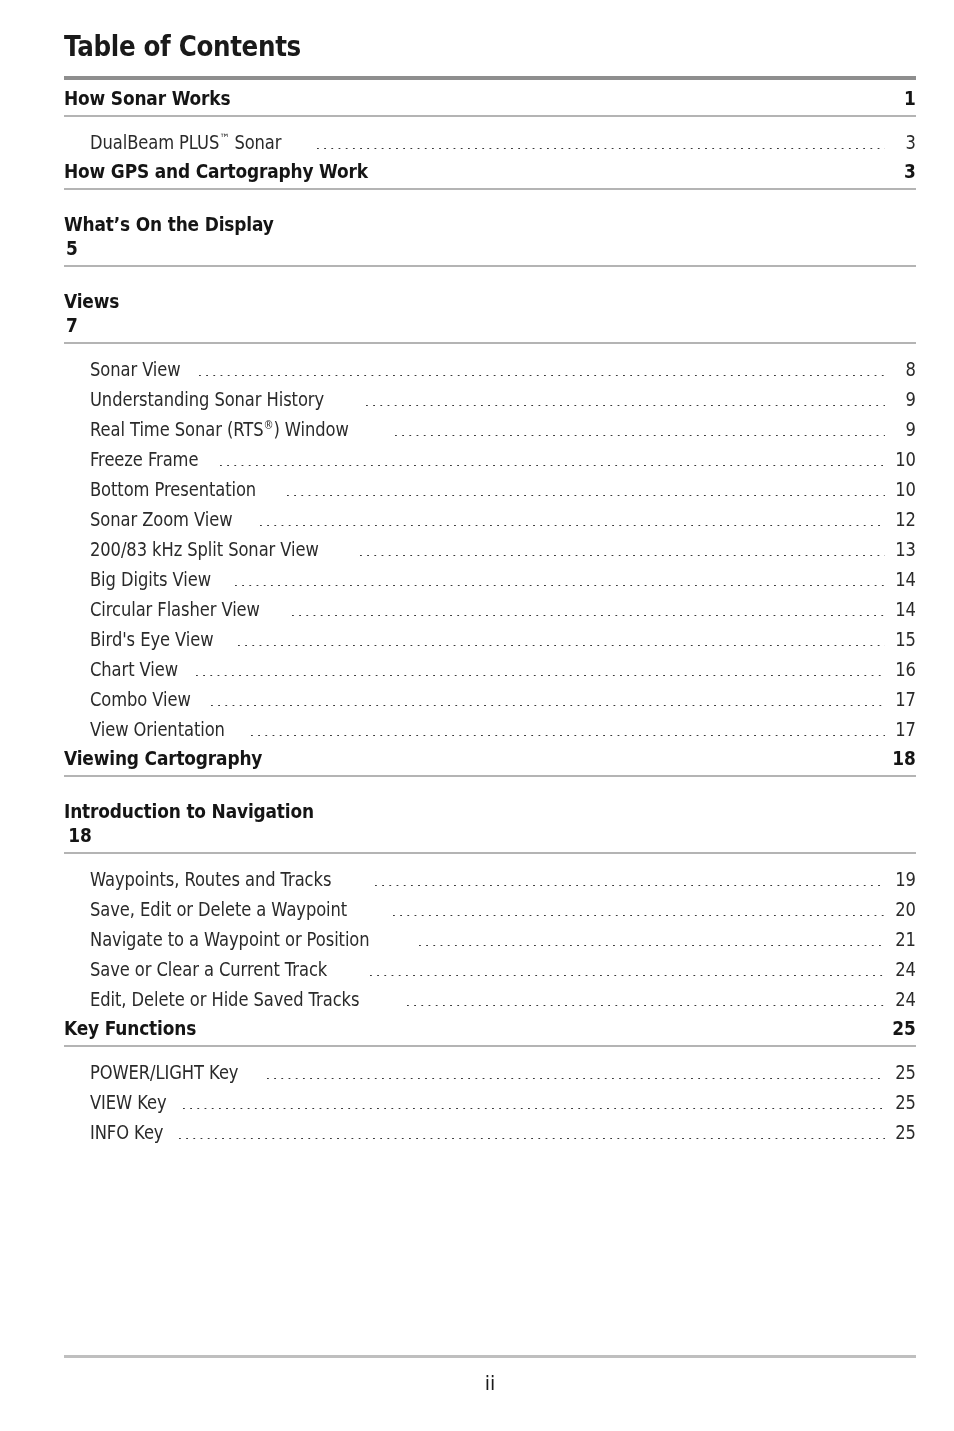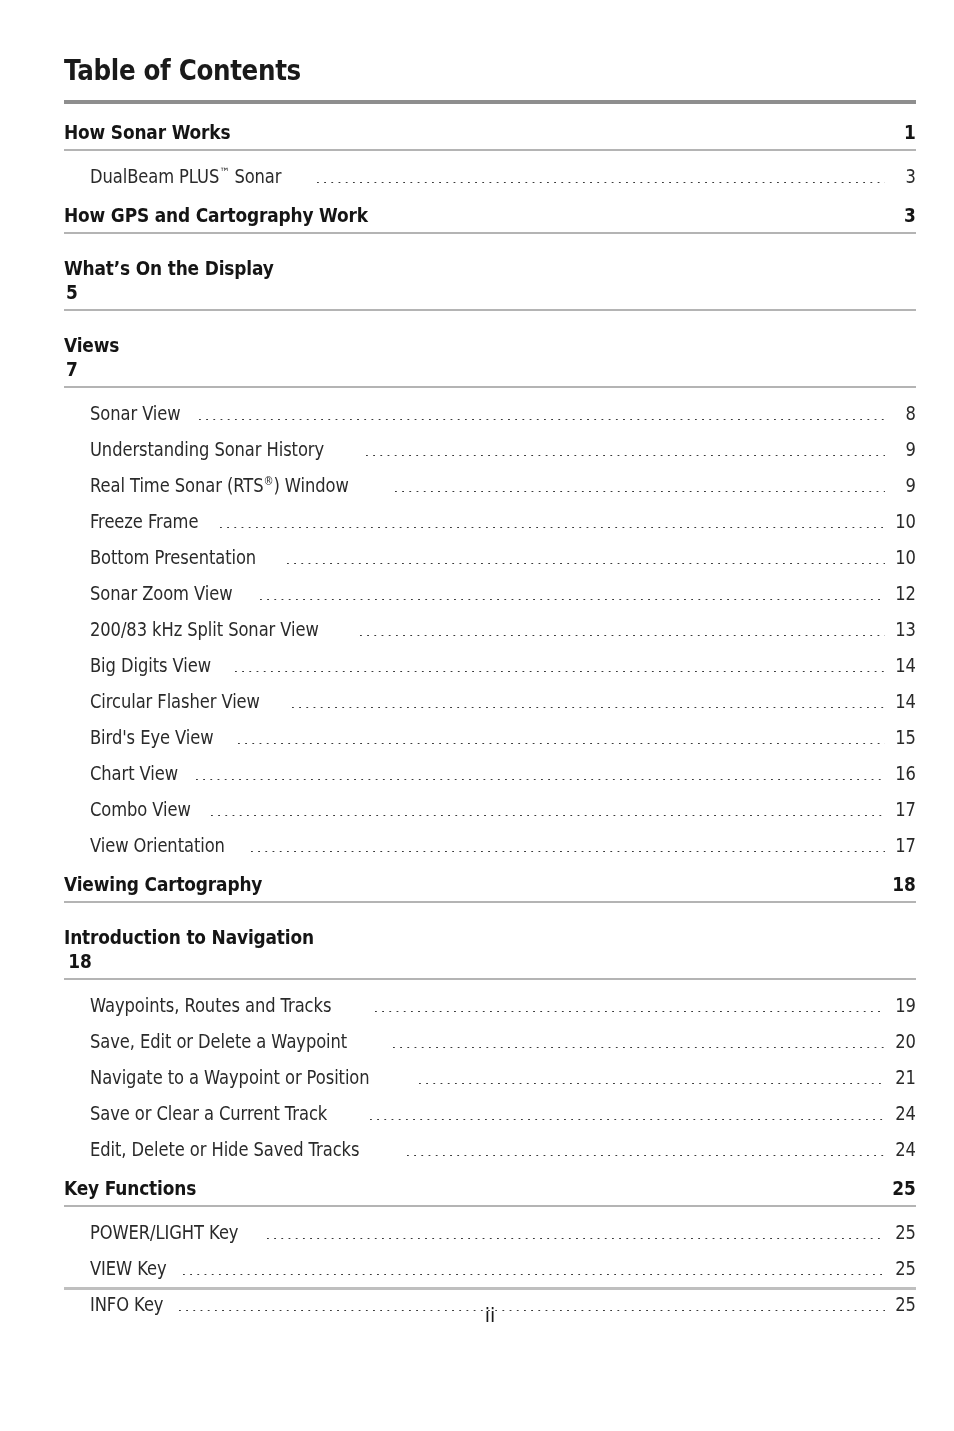--- a/index.html
+++ b/index.html
@@ -17,21 +17,21 @@
     position: relative;
     width: 954px;
     height: 1431px;
     box-sizing: border-box;
     padding: 0;
     background: #fff;
   }
   .content {
     position: absolute;
     left: 64px;
-    top: 56px;
+    top: 32px;
     width: 852px;
   }
 
   
   .doc-title {
     font-family: "DejaVu Sans", sans-serif;
     font-weight: bold;
     font-size: 28px;
     letter-spacing: -0.4px;
     color: #1a1a1a;
@@ -44,21 +44,21 @@
     height: 4px;
     background: #8e8e8e;
     margin-top: 13px;
     margin-bottom: 0;
   }
 
   
   .entry1 {
     display: flex;
     align-items: baseline;
-    margin-top: 16px;
+    margin-top: 6px;
     color: #151515;
   }
   .entry1 .etitle {
     font-family: "DejaVu Sans", sans-serif;
     font-weight: bold;
     font-size: 20px;
     letter-spacing: -0.2px;
     white-space: nowrap;
     transform: scaleX(0.85);
     transform-origin: left bottom;
@@ -79,21 +79,21 @@
   .h-rule {
     height: 2px;
     background: #b4b4b4;
     margin-top: 5px;
   }
 
   
   .entry2 {
     display: flex;
     align-items: baseline;
-    margin-top: 14px;
+    margin-top: 8px;
     margin-left: 26px;
     color: #2a2a2a;
   }
   .entry2 .etitle {
     font-family: "DejaVu Sans", sans-serif;
     font-weight: normal;
     font-size: 19px;
     letter-spacing: -0.1px;
     white-space: nowrap;
     transform: scaleX(0.86);
@@ -140,21 +140,21 @@
   .sup {
     font-size: 0.62em;
     vertical-align: super;
     line-height: 0;
   }
 
   
   .footer {
     position: absolute;
     left: 64px;
-    top: 1287px;
+    top: 1355px;
     width: 852px;
   }
   .footer-rule {
     height: 3px;
     background: #bfbfbf;
   }
   .footer-page {
     text-align: center;
     font-family: "DejaVu Sans", sans-serif;
     font-size: 19px;

